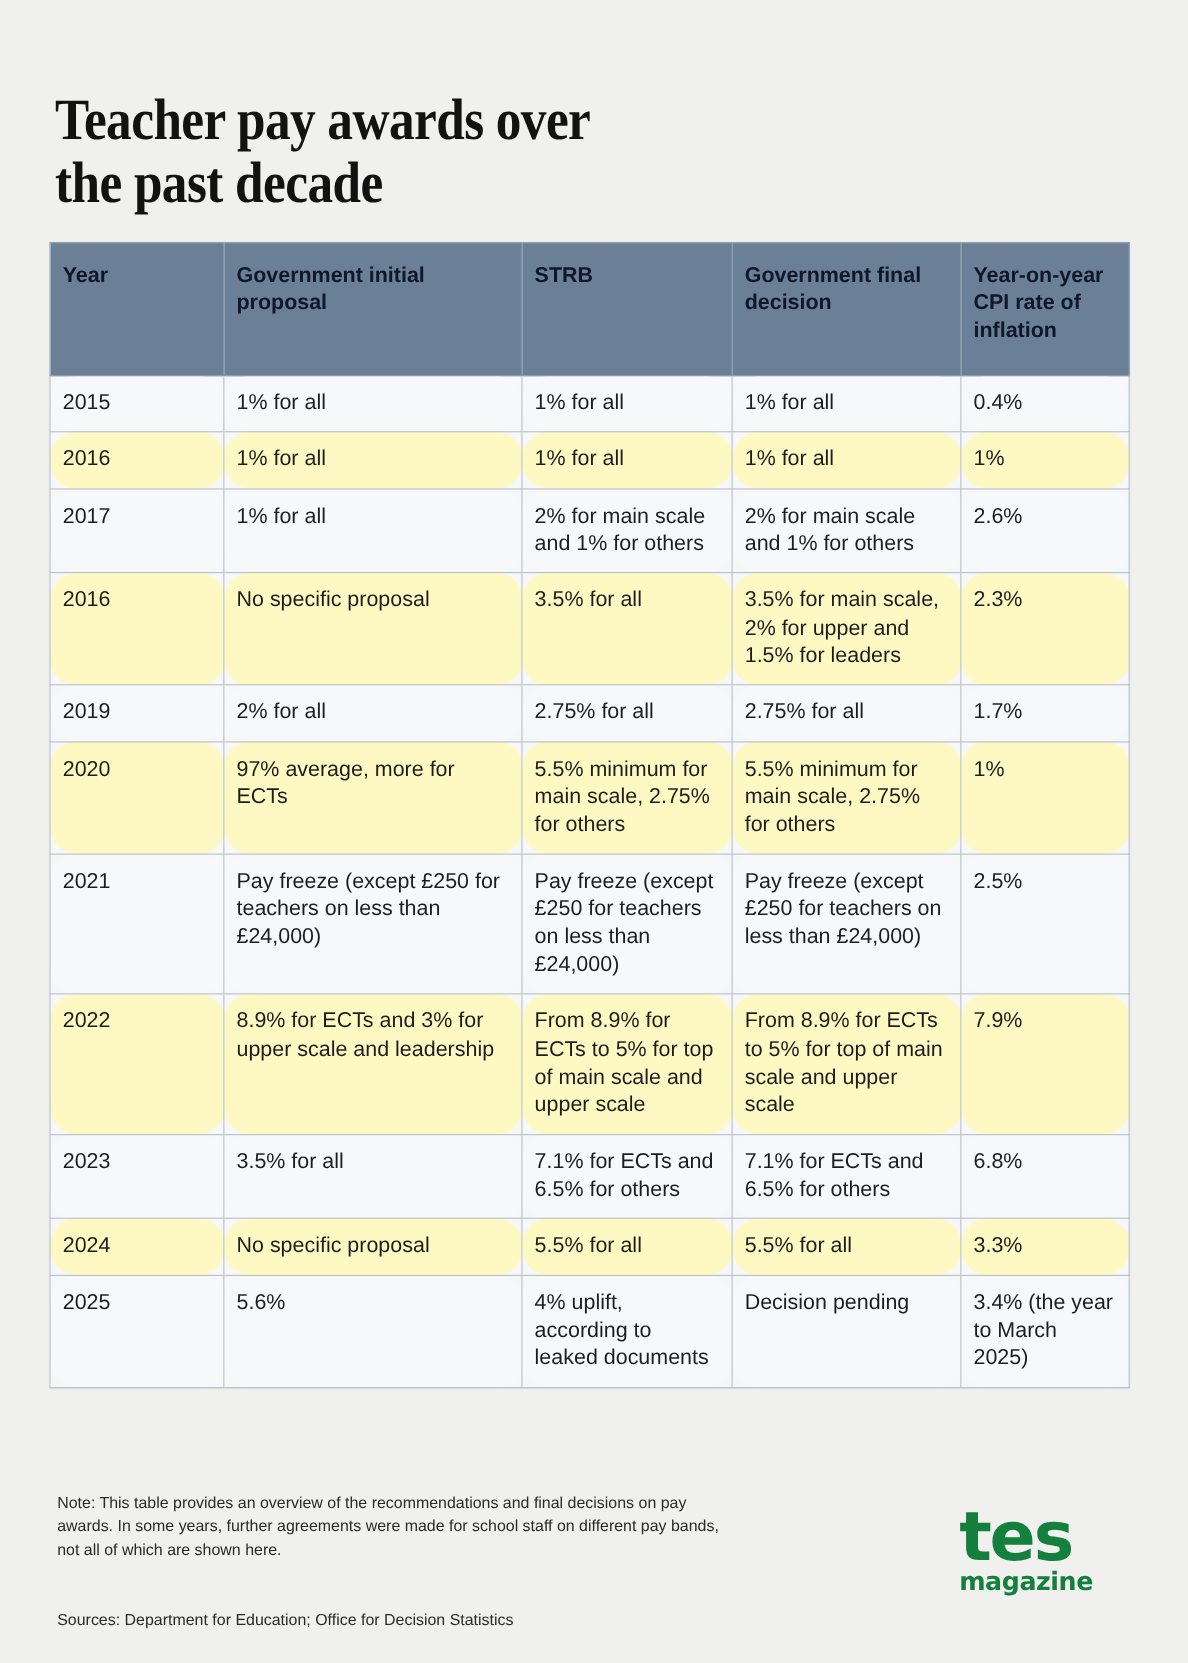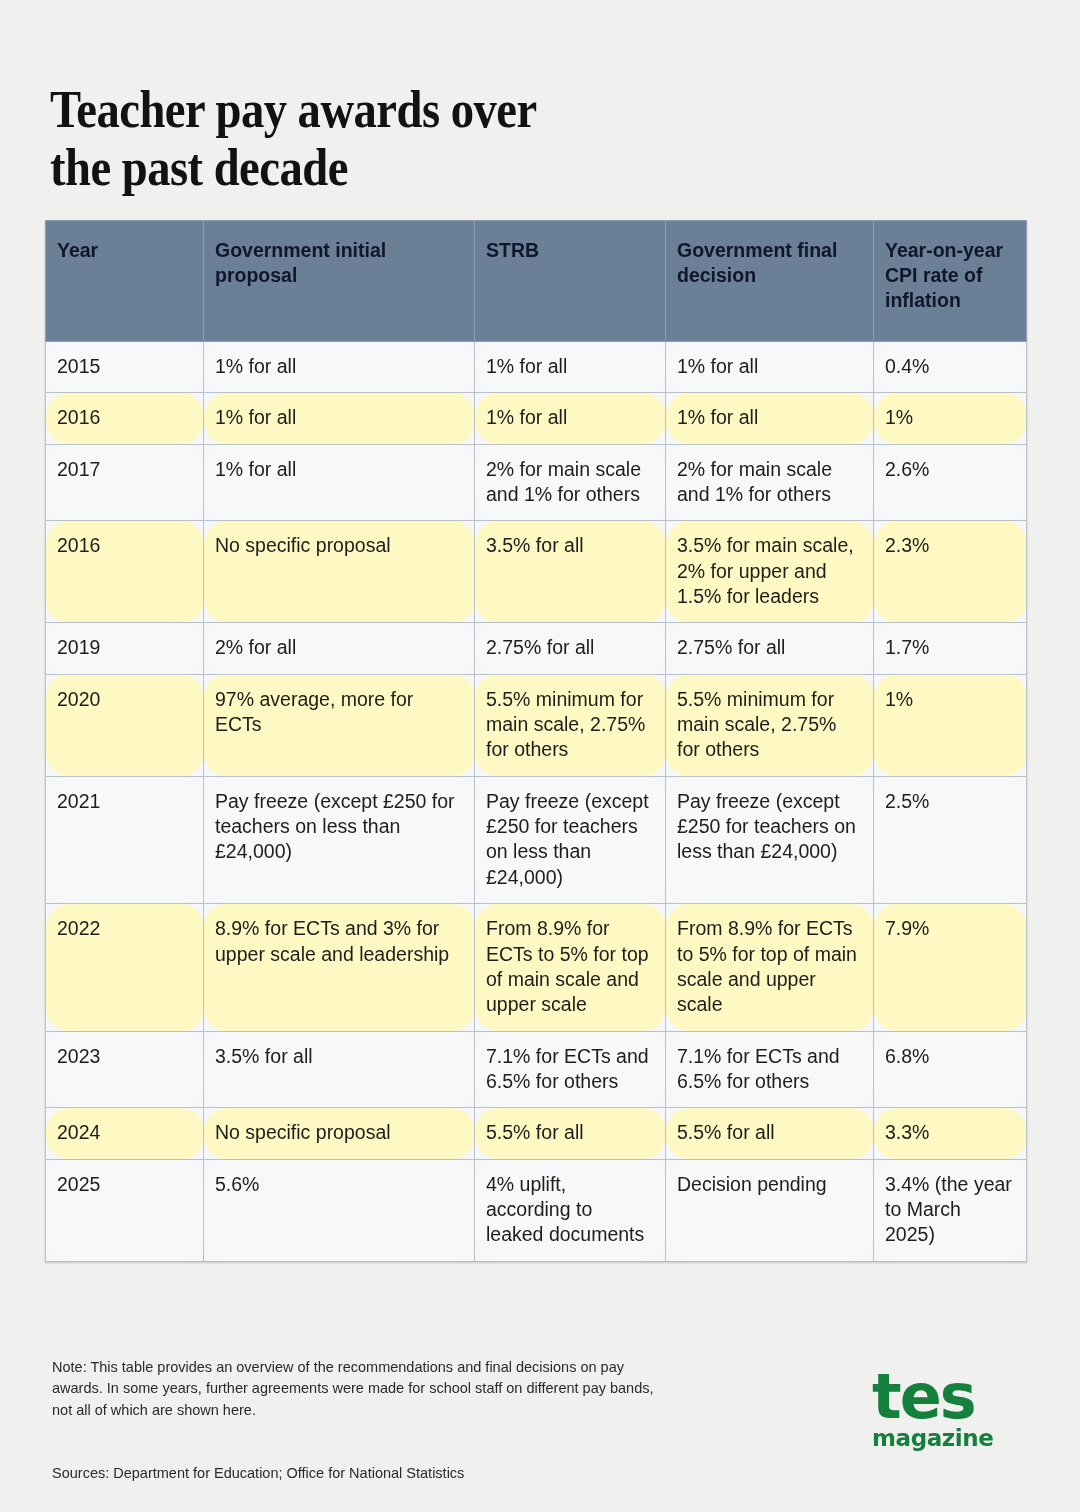--- a/index.html
+++ b/index.html
@@ -236,20 +236,20 @@
             <td>5.6%</td>
             <td>4% uplift, according to leaked documents</td>
             <td>Decision pending</td>
             <td>3.4% (the year to March 2025)</td>
           </tr>
         </tbody>
     </table>
   </div>
 
   <div class="note">Note: This table provides an overview of the recommendations and final decisions on pay awards. In some years, further agreements were made for school staff on different pay bands, not all of which are shown here.</div>
-  <div class="sources">Sources: Department for Education; Office for National Statistics</div>
+  <div class="sources">Sources: Department for Education; Office for Decision Statistics</div>
 
   <div class="logo">
     <span class="logo-word">tes</span>
     <span class="logo-sub">magazine</span>
   </div>
 
 </div>
 
 </body></html>

